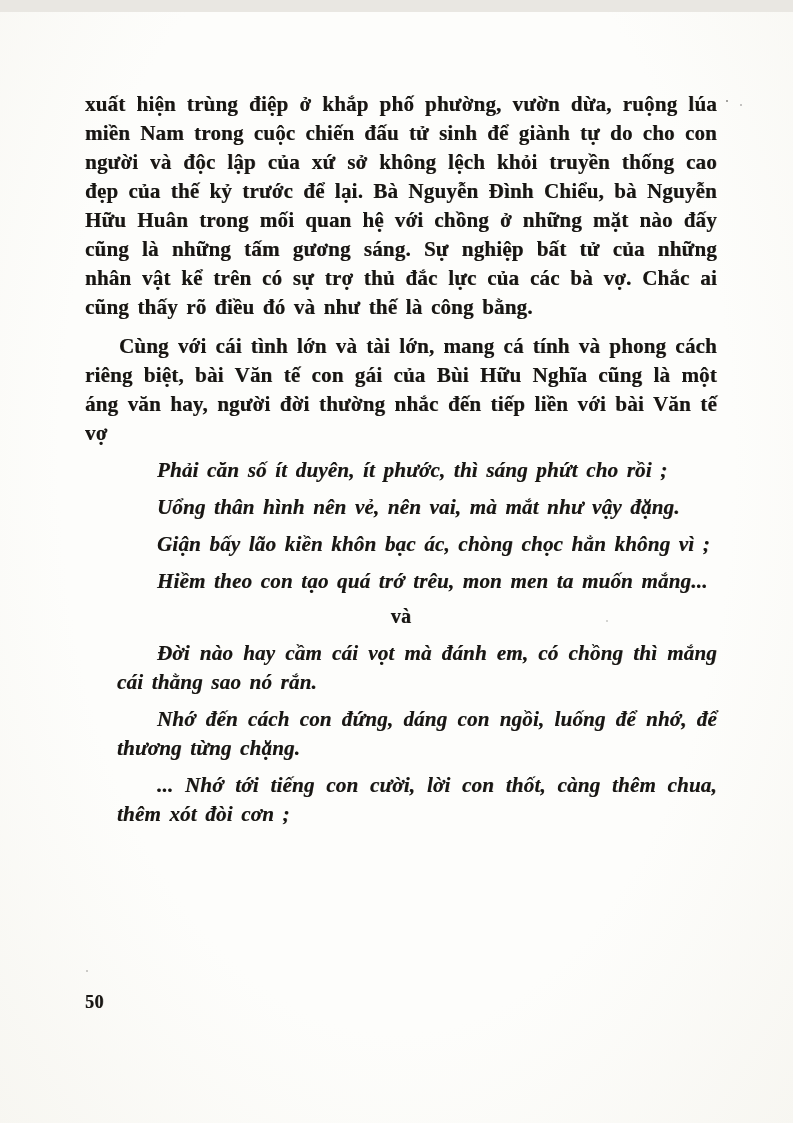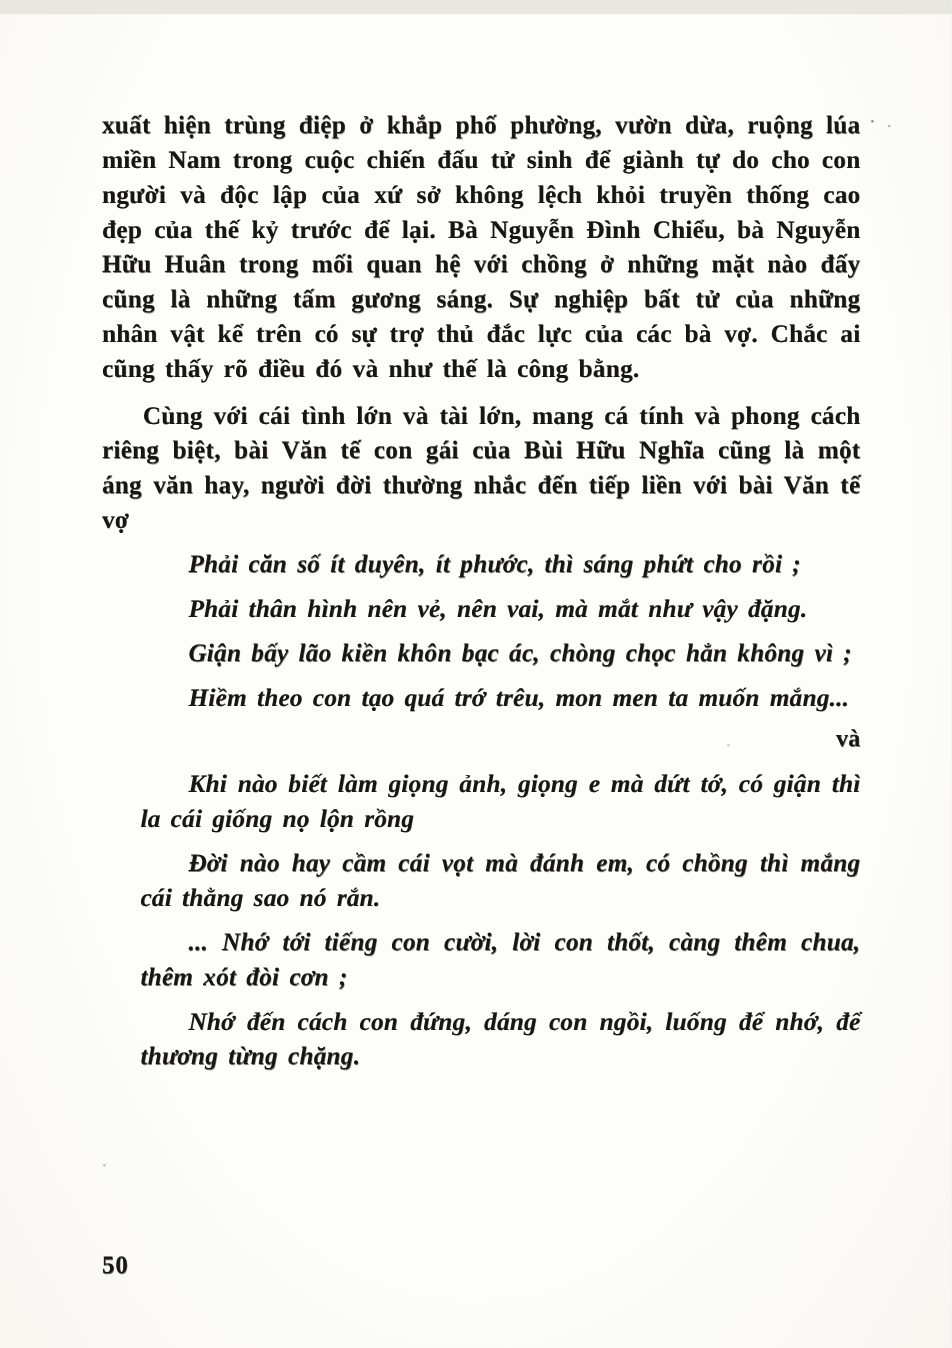--- a/index.html
+++ b/index.html
@@ -33,29 +33,29 @@
   }
   p.body.indent { text-indent: 34px; margin-top: 10px; }
   p.verse {
     font-style: italic;
     margin-left: 32px;
     text-indent: 40px;
     margin-top: 8px;
   }
   p.connector {
     margin-top: 6px;
-    text-align: right;
+    text-align: center;
     font-size: 20px;
   }
   .italic { }
   .pagenum {
     position: absolute;
     left: 85px;
-    top: 1030px;
-    font-size: 21px;
+    top: 980px;
+    font-size: 18px;
     font-weight: 700;
     letter-spacing: 0.5px;
     text-shadow: 0.5px 0.4px 0 rgba(24,22,19,0.6);
   }
   
   .specks {
     position: absolute;
     width: 2px; height: 2px;
     background: rgba(40,38,34,0.55);
     border-radius: 50%;
@@ -67,24 +67,23 @@
   }
 </style>
 </head>
 <body>
 
 <div class="page">
   <main class="text-root" id="text-root">
       <p class="body"><span>xuất hiện trùng điệp ở khắp phố phường, vườn dừa, ruộng lúa miền Nam trong cuộc chiến đấu tử sinh để giành tự do cho con người và độc lập của xứ sở không lệch khỏi truyền thống cao đẹp của thế kỷ trước để lại. Bà Nguyễn Đình Chiểu, bà Nguyễn Hữu Huân trong mối quan hệ với chồng ở những mặt nào đấy cũng là những tấm gương sáng. Sự nghiệp bất tử của những nhân vật kể trên có sự trợ thủ đắc lực của các bà vợ. Chắc ai cũng thấy rõ điều đó và như thế là công bằng.</span></p>
       <p class="body indent"><span>Cùng với cái tình lớn và tài lớn, mang cá tính và phong cách riêng biệt, bài </span><span class="italic">Văn tế con gái</span><span> của Bùi Hữu Nghĩa cũng là một áng văn hay, người đời thường nhắc đến tiếp liền với bài </span><span class="italic">Văn tế vợ</span></p>
       <p class="verse"><span>Phải căn số ít duyên, ít phước, thì sáng phứt cho rồi ;</span></p>
-      <p class="verse"><span>Phải thân hình nên vẻ, nên vai, mà mắt như vậy đặng.</span></p>
+      <p class="verse"><span>Uổng thân hình nên vẻ, nên vai, mà mắt như vậy đặng.</span></p>
       <p class="verse"><span>Giận bấy lão kiền khôn bạc ác, chòng chọc hẳn không vì ;</span></p>
       <p class="verse"><span>Hiềm theo con tạo quá trớ trêu, mon men ta muốn mắng...</span></p>
       <p class="connector"><span>và</span></p>
-      <p class="verse"><span>Khi nào biết làm giọng ảnh, giọng e mà dứt tớ, có giận thì la cái giống nọ lộn rồng</span></p>
       <p class="verse"><span>Đời nào hay cầm cái vọt mà đánh em, có chồng thì mắng cái thằng sao nó rắn.</span></p>
+      <p class="verse"><span>Nhớ đến cách con đứng, dáng con ngồi, luống để nhớ, để thương từng chặng.</span></p>
       <p class="verse"><span>... Nhớ tới tiếng con cười, lời con thốt, càng thêm chua, thêm xót đòi cơn ;</span></p>
-      <p class="verse"><span>Nhớ đến cách con đứng, dáng con ngồi, luống để nhớ, để thương từng chặng.</span></p>
     </main>
   <div class="pagenum">50</div>
   <div class="specks"></div>
 </div>
 
 </body></html>

